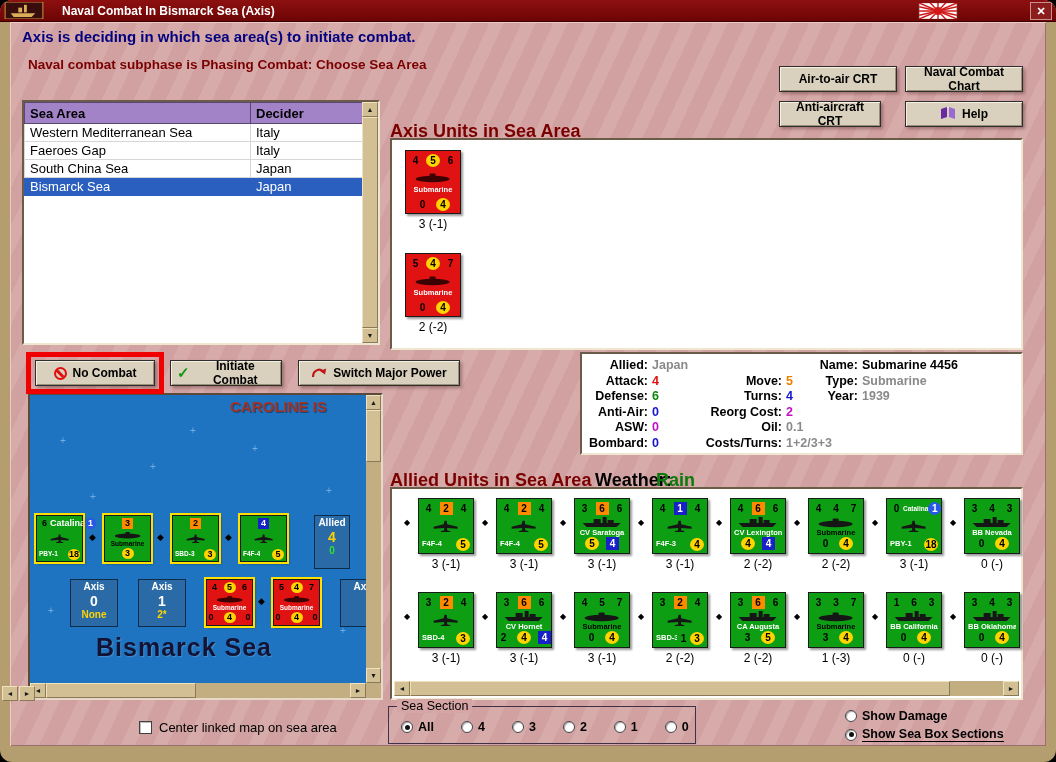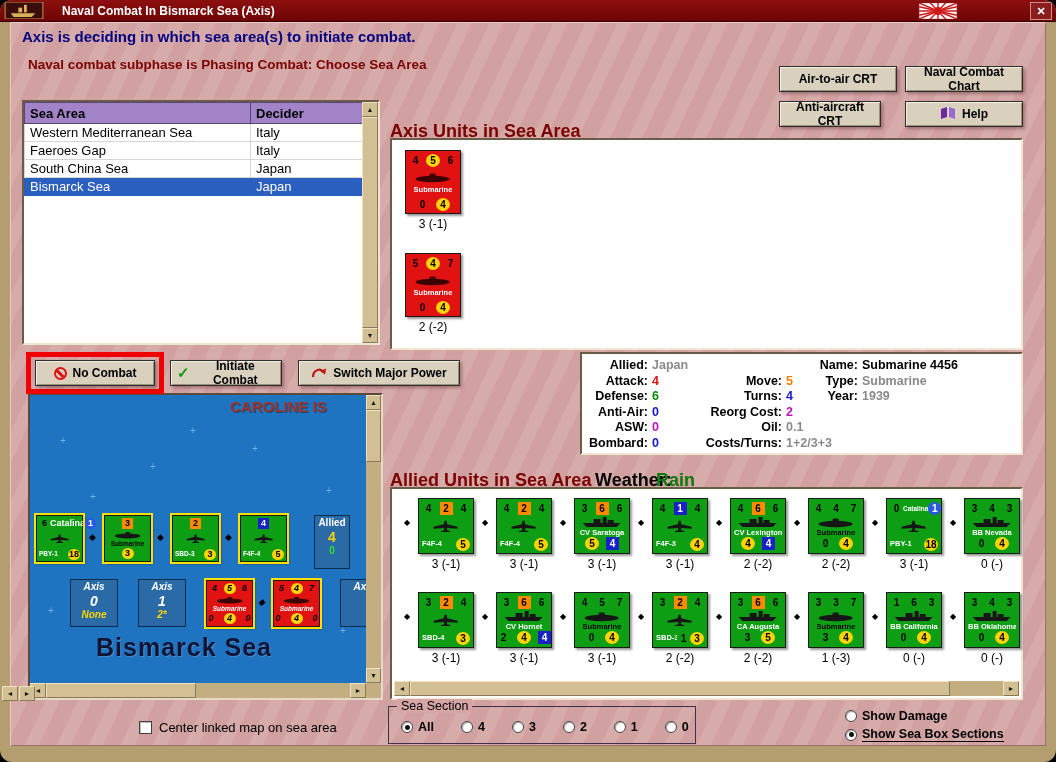--- a/index.html
+++ b/index.html
@@ -119,21 +119,21 @@
 
   
   .map{left:28px;top:393px;width:355px;height:307px;background:#1e74c0;z-index:4;
        border:2px solid;border-color:#5a4a3a #e8d8c8 #e8d8c8 #5a4a3a;overflow:hidden;}
   .map > *{position:absolute;}
   .map-title{left:200px;top:3px;font-size:15px;font-weight:bold;color:#a33226;
              text-shadow:1px 1px 0 rgba(0,0,0,.35);white-space:nowrap;}
   .map-sea-name{left:66px;top:238px;font-size:25px;font-weight:bold;color:#131335;letter-spacing:1px;
                 text-shadow:1px 1px 1px rgba(255,255,255,.18);}
   .map-row1{left:6px;top:120px;display:flex;align-items:flex-start;}
-  .map-row2{left:40px;top:184px;display:flex;align-items:flex-end;font-style:italic;}
+  .map-row2{left:40px;top:184px;display:flex;align-items:flex-start;}
   .cmount{margin-right:21px;position:relative;flex:none;}
   .cmount + .cmount::before{content:"◆";position:absolute;left:-15px;top:17px;font-size:9px;color:#000;}
   .map .counter{width:47px;height:47px;padding:1px 2px;}
   .map .cell{min-width:11px;height:11px;line-height:11px;font-size:9px;}
   .map .cell.y{width:12px;}
   .map .c-top,.map .c-bottom,.map .c-foot{height:12px;}
   .map .c-name{font-size:6.5px;}
   .map .c-sil{height:10px;} .map .c-sil svg{height:9px;}
   .sea-box{width:48px;height:48px;background:#2a6aa6;border:1.5px solid #0c2c4c;color:#fff;
            text-align:center;font-weight:bold;padding-top:1px;flex:none;margin-right:20px;}

